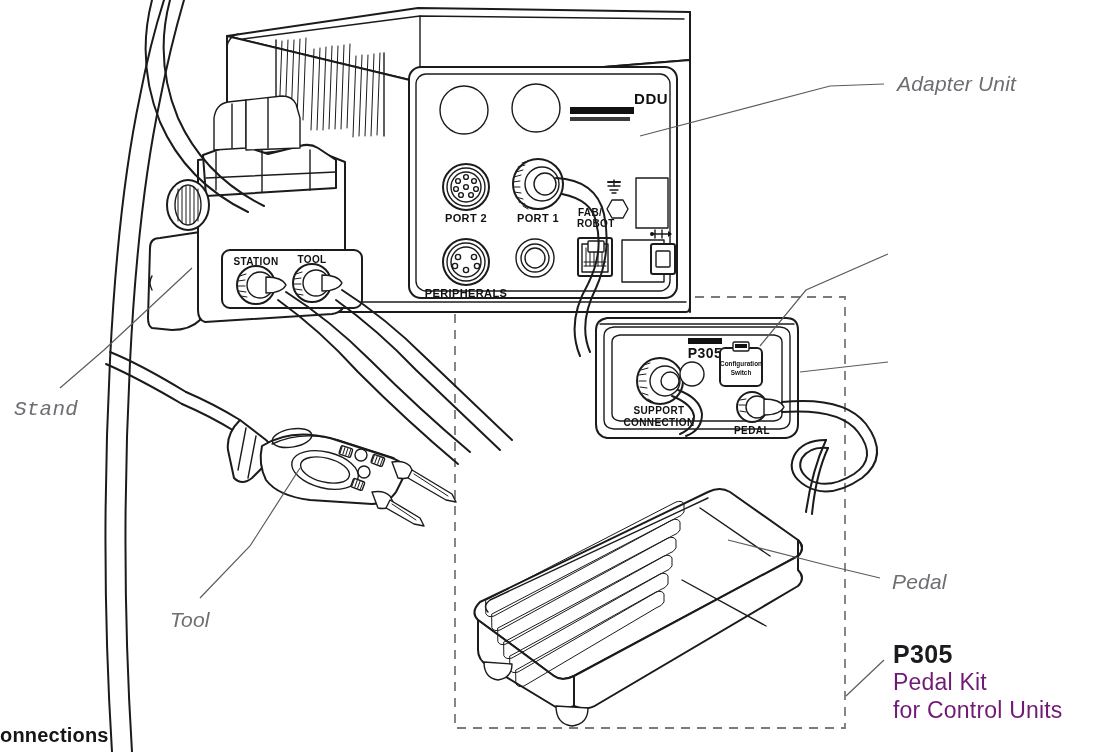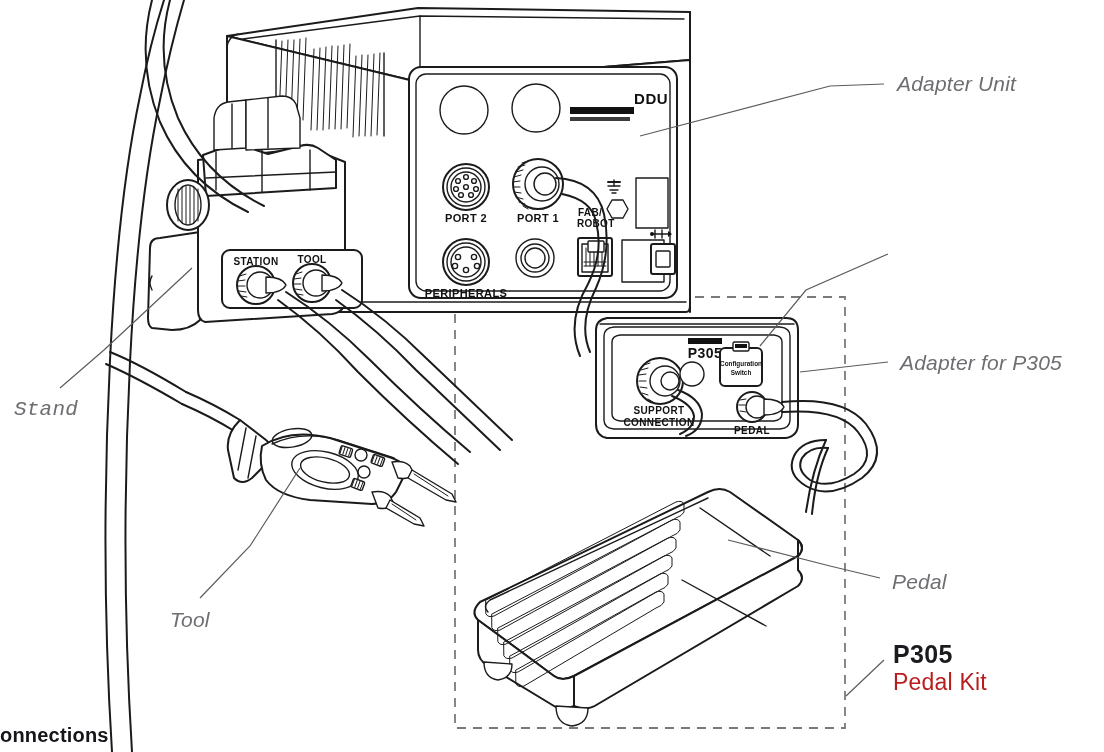--- a/index.html
+++ b/index.html
@@ -44,21 +44,21 @@
     font-size: 25px;
     font-weight: bold;
     color: #1b1b1f;
     letter-spacing: 0.3px;
     line-height: 1.12;
   }
   .kit-line {
     font-family: "Liberation Sans", sans-serif;
     font-size: 23px;
     font-weight: normal;
-    color: #b91c1c;
+    color: #701a75;
     letter-spacing: 0.2px;
     line-height: 1.22;
   }
   .section-heading {
     position: absolute;
     left: 0px;
     top: 724px;
     font-family: "Liberation Sans", sans-serif;
     font-size: 20px;
     font-weight: bold;
@@ -480,28 +480,28 @@
         <path class="leader" d="M60 388 L104 350 L192 268"></path>
         <path class="leader" d="M200 598 L250 546 L300 468"></path>
       </g>
 
     </g>
   </svg>
 
   <div class="callout" style="left:897px; top:72px;">Adapter Unit</div>
 
 
-  <div class="callout" style="left:900px; top:351px;">Adapter for P305</div>
 
   <div class="callout" style="left:892px; top:570px;">Pedal</div>
 
   <div class="callout" style="left:14px; top:398px;font-family:Liberation Mono, monospace;">Stand</div>
 
   <div class="callout" style="left:170px; top:608px;">Tool</div>
 
   <div class="kit-block">
     <div class="kit-code">P305</div>
     <div class="kit-line">Pedal Kit</div>
+    <div class="kit-line">for Control Units</div>
   </div>
 
   <div class="section-heading">onnections</div>
 
 </div>
 
 </body></html>

